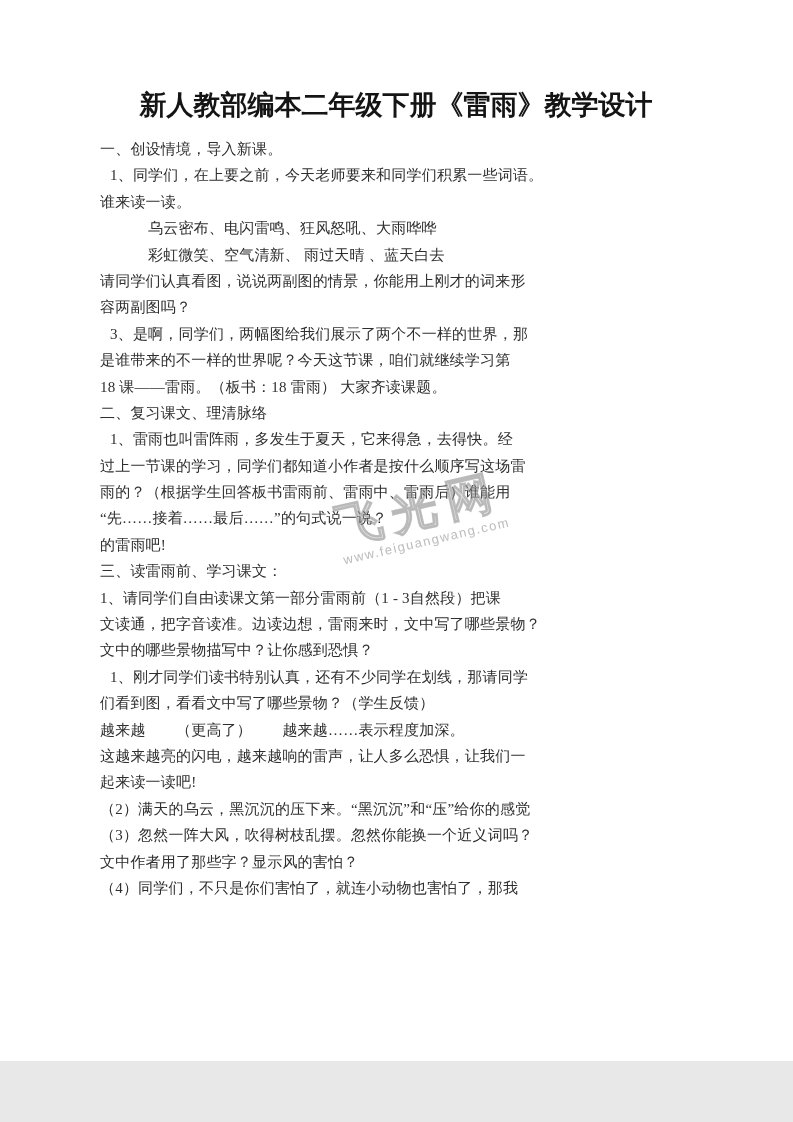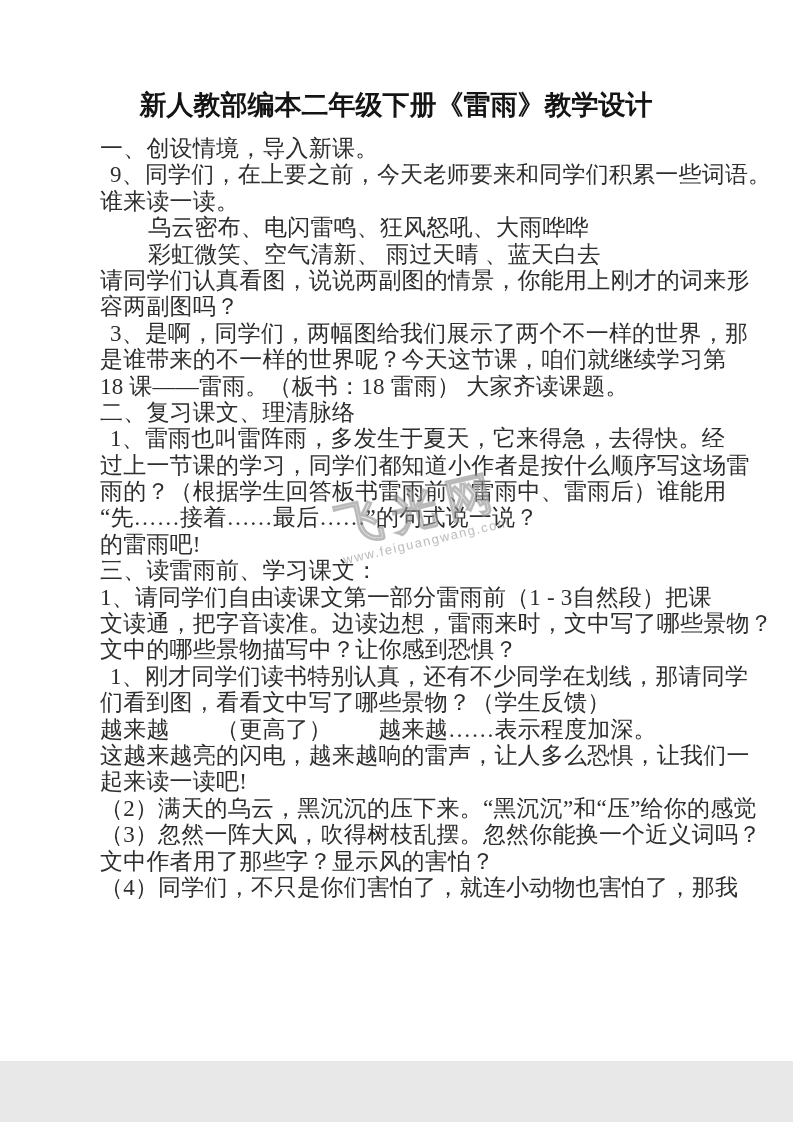--- a/index.html
+++ b/index.html
@@ -22,21 +22,21 @@
   .title {
     font-size: 27px;
     font-weight: bold;
     color: #141414;
     text-align: center;
     line-height: 38px;
     margin: 0 0 12px 0;
     white-space: nowrap;
   }
   .ln {
-    font-size: 23px;
+    font-size: 15px;
     line-height: 26.4px;
     height: 26.4px;
     white-space: pre;
     letter-spacing: 0.2px;
   }
   .ind-s  { padding-left: 10px; }
   .ind-1  { padding-left: 28px; }
   .ind-2  { padding-left: 48px; }
   .watermark {
     position: absolute;
@@ -66,21 +66,21 @@
   }
 </style>
 </head>
 <body>
 
 <div class="page">
   <div class="doc">
     <h1 class="title">新人教部编本二年级下册《雷雨》教学设计</h1>
 
     <div class="ln">一、创设情境，导入新课。</div>
-    <div class="ln ind-s">9、同学们，在上要之前，今天老师要来和同学们积累一些词语。</div>
+    <div class="ln ind-s">1、同学们，在上要之前，今天老师要来和同学们积累一些词语。</div>
     <div class="ln">谁来读一读。</div>
     <div class="ln ind-2">乌云密布、电闪雷鸣、狂风怒吼、大雨哗哗</div>
     <div class="ln ind-2">彩虹微笑、空气清新、 雨过天晴 、蓝天白去</div>
     <div class="ln">请同学们认真看图，说说两副图的情景，你能用上刚才的词来形</div>
     <div class="ln">容两副图吗？</div>
     <div class="ln ind-s">3、是啊，同学们，两幅图给我们展示了两个不一样的世界，那</div>
     <div class="ln">是谁带来的不一样的世界呢？今天这节课，咱们就继续学习第</div>
     <div class="ln">18 课——雷雨。（板书：18 雷雨） 大家齐读课题。</div>
     <div class="ln">二、复习课文、理清脉络</div>
     <div class="ln ind-s">1、雷雨也叫雷阵雨，多发生于夏天，它来得急，去得快。经</div>

